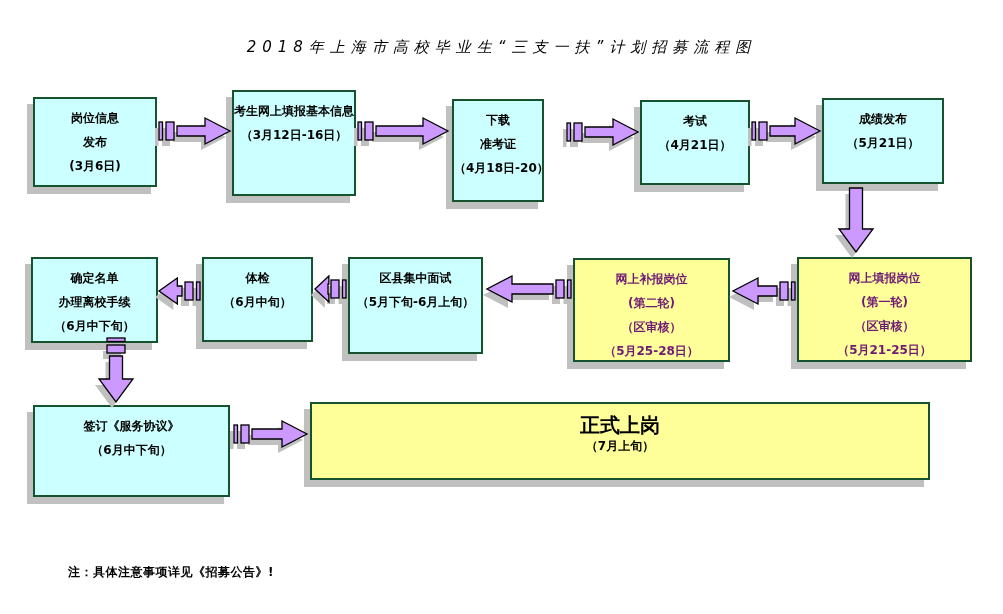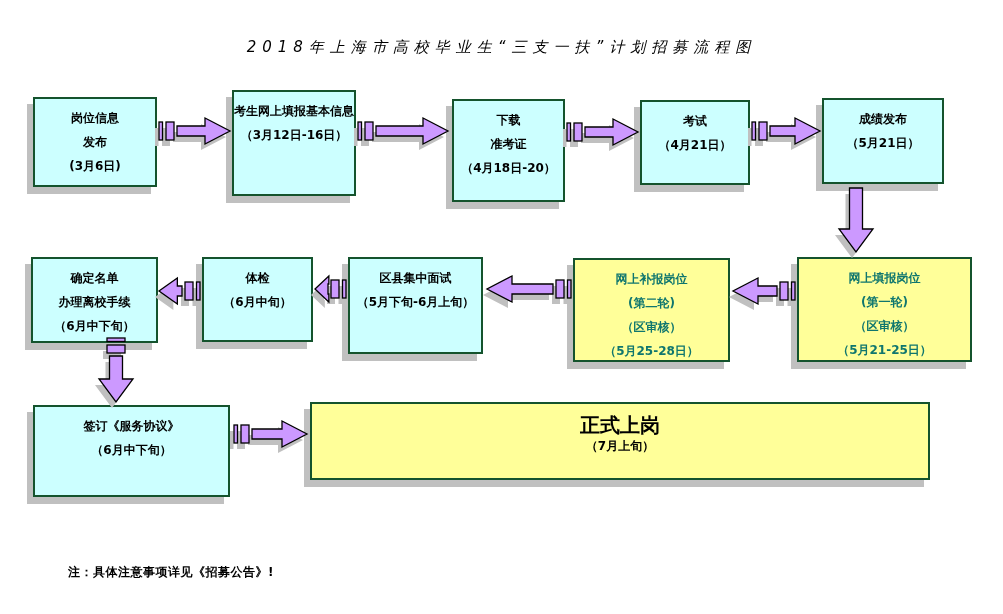--- a/index.html
+++ b/index.html
@@ -13,21 +13,21 @@
   }
   .box{
     position:absolute;border:2px solid #14532d;box-sizing:border-box;
     box-shadow:-6px 7px 0 0 #c0c0c0;
     text-align:center;padding-top:7px;
     font-size:12px;font-weight:bold;color:#000;
   }
   .box .line{display:block;line-height:24px;white-space:nowrap;}
   .box.cyan{background:#ccffff;}
   .box.yellow{background:#ffff99;}
-  .box.alert{color:#0f766e;}
+  .box.alert{color:#701a75;}
   .box.final .line:first-child{font-size:20px;line-height:22px;padding-top:3px;}
   .box.final .line{line-height:21px;}
   .arrow{position:absolute;}
   .arrow svg{overflow:visible;display:block;}
   .note{
     position:absolute;left:68px;top:564px;
     font-size:12px;font-weight:bold;color:#000;letter-spacing:0.5px;
   }
 </style>
 </head>
@@ -41,21 +41,21 @@
     <span class="line">岗位信息</span>
     <span class="line">发布</span>
     <span class="line">(3月6日)</span>
   </div>
 
   <div class="box cyan" style="left:232px;top:90px;width:124px;height:106px">
     <span class="line">考生网上填报基本信息</span>
     <span class="line">（3月12日-16日）</span>
   </div>
 
-  <div class="box cyan" style="left:452px;top:99px;width:113px;height:103px">
+  <div class="box cyan" style="left:452px;top:99px;width:92px;height:103px">
     <span class="line">下载</span>
     <span class="line">准考证</span>
     <span class="line">（4月18日-20）</span>
   </div>
 
   <div class="box cyan" style="left:640px;top:100px;width:110px;height:85px">
     <span class="line">考试</span>
     <span class="line">（4月21日）</span>
   </div>
 

